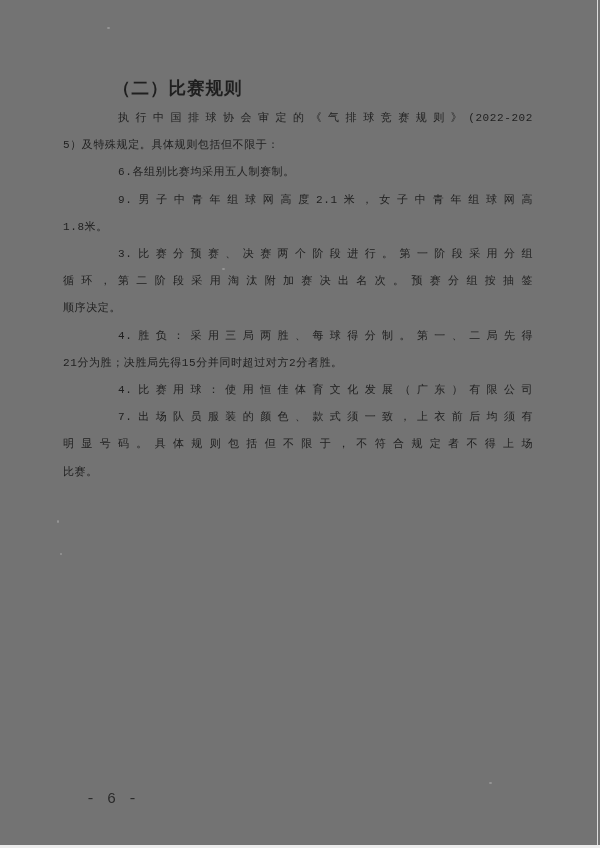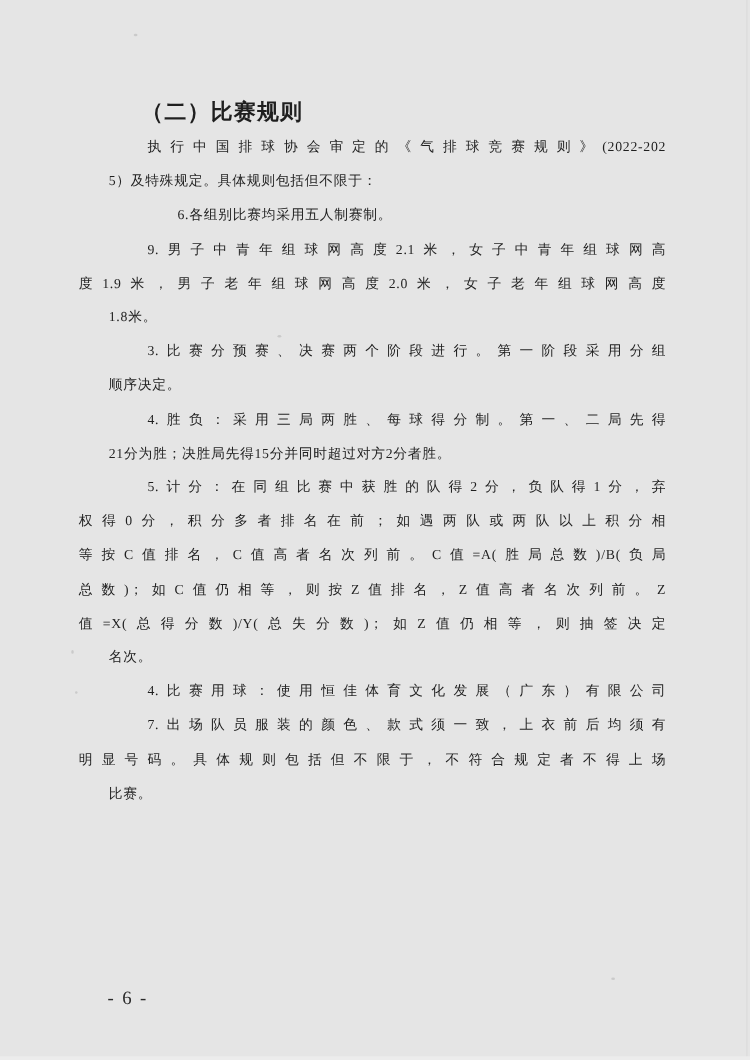--- a/index.html
+++ b/index.html
@@ -4,23 +4,23 @@
 <style>
   html, body {
     margin: 0;
     padding: 0;
     background: #ffffff;
   }
   .page {
     position: relative;
     width: 600px;
     height: 848px;
-    background: #e5e5e5;
+    background: #737373;
     overflow: hidden;
-    font-family: Liberation Serif, serif;
+    font-family: Liberation Mono, monospace;
     color: #1f1f1f;
   }
   
   .scan-line-right {
     position: absolute;
     top: 0;
     left: 597px;
     width: 1px;
     height: 848px;
     background: #dcdcdc;
@@ -62,21 +62,21 @@
   .paragraph { margin: 0; }
   .line {
     font-size: 11px;
     line-height: 27.2px;
     letter-spacing: 0.6px;
     text-align: justify;
     text-align-last: justify;
     white-space: normal;
   }
   .line.first { text-indent: 55px; }
-  .line.last  { text-align-last: left; margin-left: 24px; }
+  .line.last  { text-align-last: left; }
 
   .page-number {
     position: absolute;
     left: 86px;
     top: 791px;
     font-size: 15px;
     letter-spacing: 1.5px;
     color: #2a2a2a;
   }
 </style>
@@ -97,38 +97,30 @@
     <div id="paragraphs">
         <div class="paragraph">
           <div class="line first">执行中国排球协会审定的《气排球竞赛规则》(2022-202</div>
           <div class="line last">5）及特殊规定。具体规则包括但不限于：</div>
         </div>
         <div class="paragraph">
           <div class="line first last">6.各组别比赛均采用五人制赛制。</div>
         </div>
         <div class="paragraph">
           <div class="line first">9.男子中青年组球网高度2.1米，女子中青年组球网高</div>
-          <div class="line">度1.9米，男子老年组球网高度2.0米，女子老年组球网高度</div>
           <div class="line last">1.8米。</div>
         </div>
         <div class="paragraph">
           <div class="line first">3.比赛分预赛、决赛两个阶段进行。第一阶段采用分组</div>
+          <div class="line">循环，第二阶段采用淘汰附加赛决出名次。预赛分组按抽签</div>
           <div class="line last">顺序决定。</div>
         </div>
         <div class="paragraph">
           <div class="line first">4.胜负：采用三局两胜、每球得分制。第一、二局先得</div>
           <div class="line last">21分为胜；决胜局先得15分并同时超过对方2分者胜。</div>
-        </div>
-        <div class="paragraph">
-          <div class="line first">5.计分：在同组比赛中获胜的队得2分，负队得1分，弃</div>
-          <div class="line">权得0分，积分多者排名在前；如遇两队或两队以上积分相</div>
-          <div class="line">等按C值排名，C值高者名次列前。C值=A(胜局总数)/B(负局</div>
-          <div class="line">总数)；如C值仍相等，则按Z值排名，Z值高者名次列前。Z</div>
-          <div class="line">值=X(总得分数)/Y(总失分数)；如Z值仍相等，则抽签决定</div>
-          <div class="line last">名次。</div>
         </div>
         <div class="paragraph">
           <div class="line first">4.比赛用球：使用恒佳体育文化发展（广东）有限公司</div>
         </div>
         <div class="paragraph">
           <div class="line first">7.出场队员服装的颜色、款式须一致，上衣前后均须有</div>
           <div class="line">明显号码。具体规则包括但不限于，不符合规定者不得上场</div>
           <div class="line last">比赛。</div>
         </div>
       </div>

